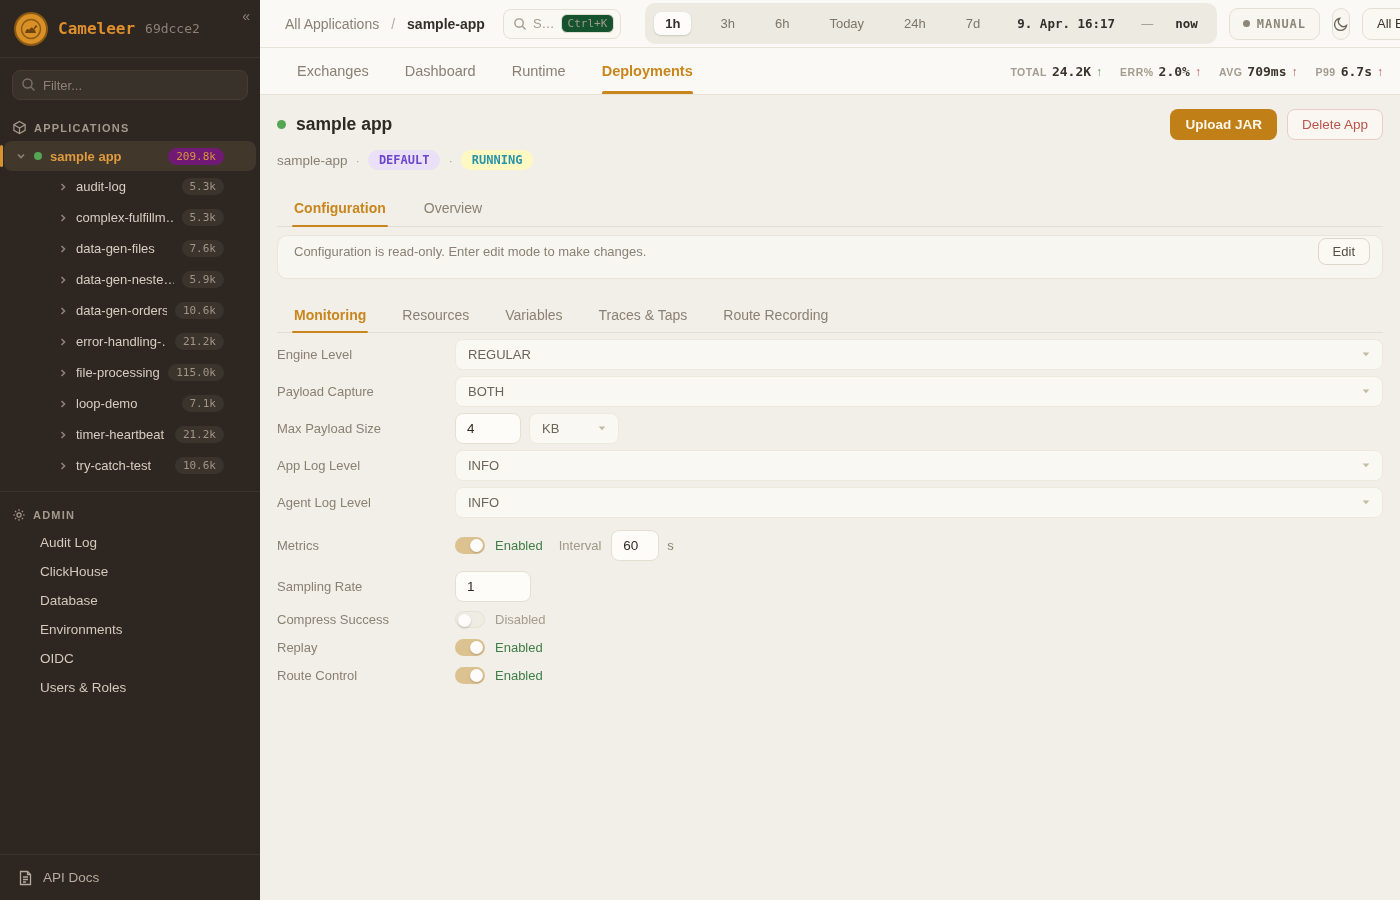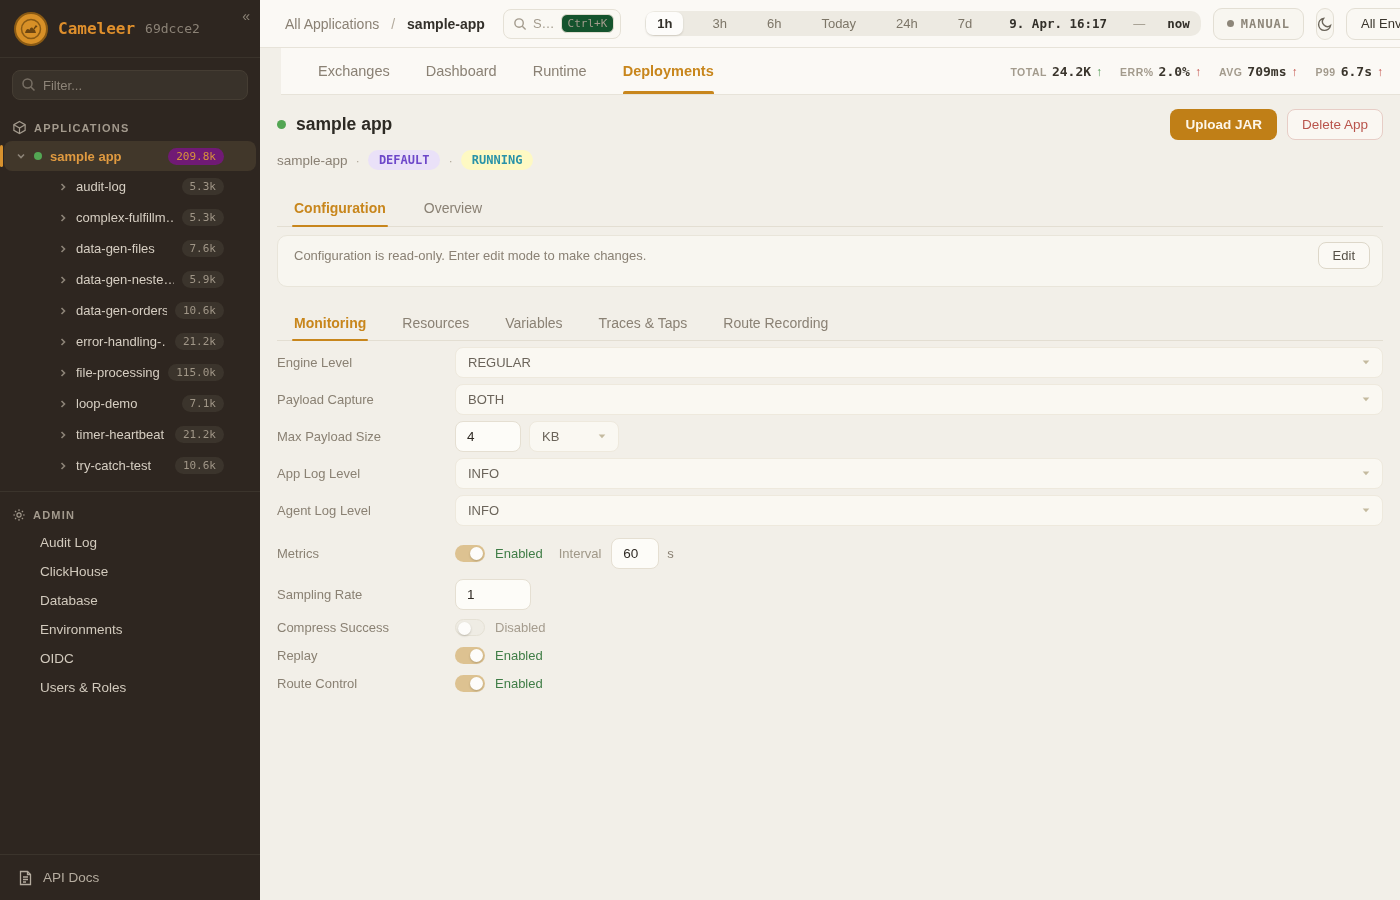--- a/index.html
+++ b/index.html
@@ -90,21 +90,21 @@
     display:flex; align-items:center; gap:6px; border:1px solid #e5e1d6;
     background:#faf8f3; border-radius:8px; height:30px; padding:0 6px 0 9px; cursor:text;
   }
   .search-ph { color:#a39b8d; font-size:13px; }
   .kbd-hint {
     font-family:"DejaVu Sans Mono", monospace; font-size:11px; color:#a39b8d;
     border:1px solid #e0dccf; border-radius:6px; padding:2px 6px; background:#14532d;
   }
   .vdivider { width:1px; height:26px; background:#e3ded2; }
   .time-seg {
-    display:flex; align-items:center; background:#edeae2; border-radius:10px; padding:1px; gap:18px;
+    display:flex; align-items:center; background:#edeae2; border-radius:10px; padding:9px; gap:18px;
   }
   .seg-btn { padding:4px 11px; font-size:13px; color:#7d7668; border-radius:7px; cursor:pointer; }
   .seg-btn.active { background:#fdfcfa; color:#33302a; font-weight:bold; box-shadow:0 1px 2px rgba(60,50,30,.18); }
   .seg-date { font-family:"DejaVu Sans Mono", monospace; font-size:12.5px; font-weight:bold; color:#33302a; padding:0 8px; cursor:pointer;}
   .seg-dash { color:#a19a8c; font-size:12px; }
   .seg-now { font-family:"DejaVu Sans Mono", monospace; font-size:12.5px; font-weight:bold; color:#33302a; padding:0 10px 0 4px; cursor:pointer;}
   .manual-btn {
     display:flex; align-items:center; gap:7px; border:1px solid #e3dfd4; background:#f8f6f0;
     border-radius:9px; height:32px; padding:0 13px; color:#8d8679; cursor:pointer;
     font-family:"DejaVu Sans Mono", monospace; font-size:12px; font-weight:bold; letter-spacing:1px;
@@ -116,21 +116,21 @@
   }
   .env-select {
     display:flex; align-items:center; justify-content:space-between; gap:8px;
     border:1px solid #e3dfd4; background:#faf8f3; border-radius:9px; height:32px;
     width:128px; padding:0 10px 0 14px; cursor:pointer; color:#3a352c; font-size:13px;
   }
   .user-name { color:#4a453c; font-size:14px; margin-left:2px; }
 
   .tabbar {
     height:47px; background:#fbf9f5; border-bottom:1px solid #e7e3d9;
-    display:flex; align-items:stretch; padding:0 17px 0 37px;margin-left:21px;
+    display:flex; align-items:stretch; padding:0 17px 0 37px;
   }
   .main-tabs { display:flex; gap:36px; }
   .main-tab { display:flex; align-items:center; color:#8a8174; font-size:14.5px; cursor:pointer; position:relative; }
   .main-tab.active { color:#c8861c; font-weight:bold; }
   .main-tab.active::after { content:""; position:absolute; left:0; right:0; bottom:0; height:3px; background:#c8861c; border-radius:2px 2px 0 0; }
   .stats { margin-left:auto; display:flex; align-items:center; gap:18px; }
   .stat { display:flex; align-items:baseline; gap:5px; }
   .stat-label { font-size:10.5px; font-weight:bold; color:#a39b8d; letter-spacing:.5px; }
   .stat-value { font-family:"DejaVu Sans Mono", monospace; font-size:13px; font-weight:bold; color:#3a352c; }
   .arrow-good { color:#4e9a51; font-size:12px; }
@@ -159,21 +159,21 @@
   .badge-default { background:#eae1f8; color:#6d47c9; }
   .badge-running { background:#fef9c3; color:#2a93a8; }
 
   .page-tabs { display:flex; gap:34px; margin-top:22px; border-bottom:1px solid #e3ded2; padding:0 0 0 15px; }
   .page-tab { padding:8px 2px 10px 2px; font-size:14px; color:#8a8174; cursor:pointer; position:relative; }
   .page-tab.active { color:#c8861c; font-weight:bold; }
   .page-tab.active::after { content:""; position:absolute; left:0; right:0; bottom:-1px; height:2.5px; background:#c8861c; border-radius:2px; }
 
   .banner {
     margin-top:8px; background:#f8f6f0; border:1px solid #e9e5da; border-radius:10px;
-    height:52px; display:flex; align-items:center; padding:0 12px 12px 16px;
+    height:44px; display:flex; align-items:center; padding:0 12px 12px 16px;
   }
   .banner-text { color:#8a8174; font-size:13px; }
   .btn-edit {
     margin-left:auto; background:#fbf9f4; border:1px solid #ddd7c9; border-radius:8px;
     color:#555046; font-size:13px; padding:5px 14px; cursor:pointer; font-family:"Liberation Sans", sans-serif;
   }
 
   .config-tabs { display:flex; gap:32px; margin-top:22px; border-bottom:1px solid #e3ded2; padding:0 0 0 15px; }
   .config-tab { padding:6px 2px 9px 2px; font-size:14px; color:#8a8174; cursor:pointer; position:relative; }
   .config-tab.active { color:#c8861c; font-weight:bold; }

